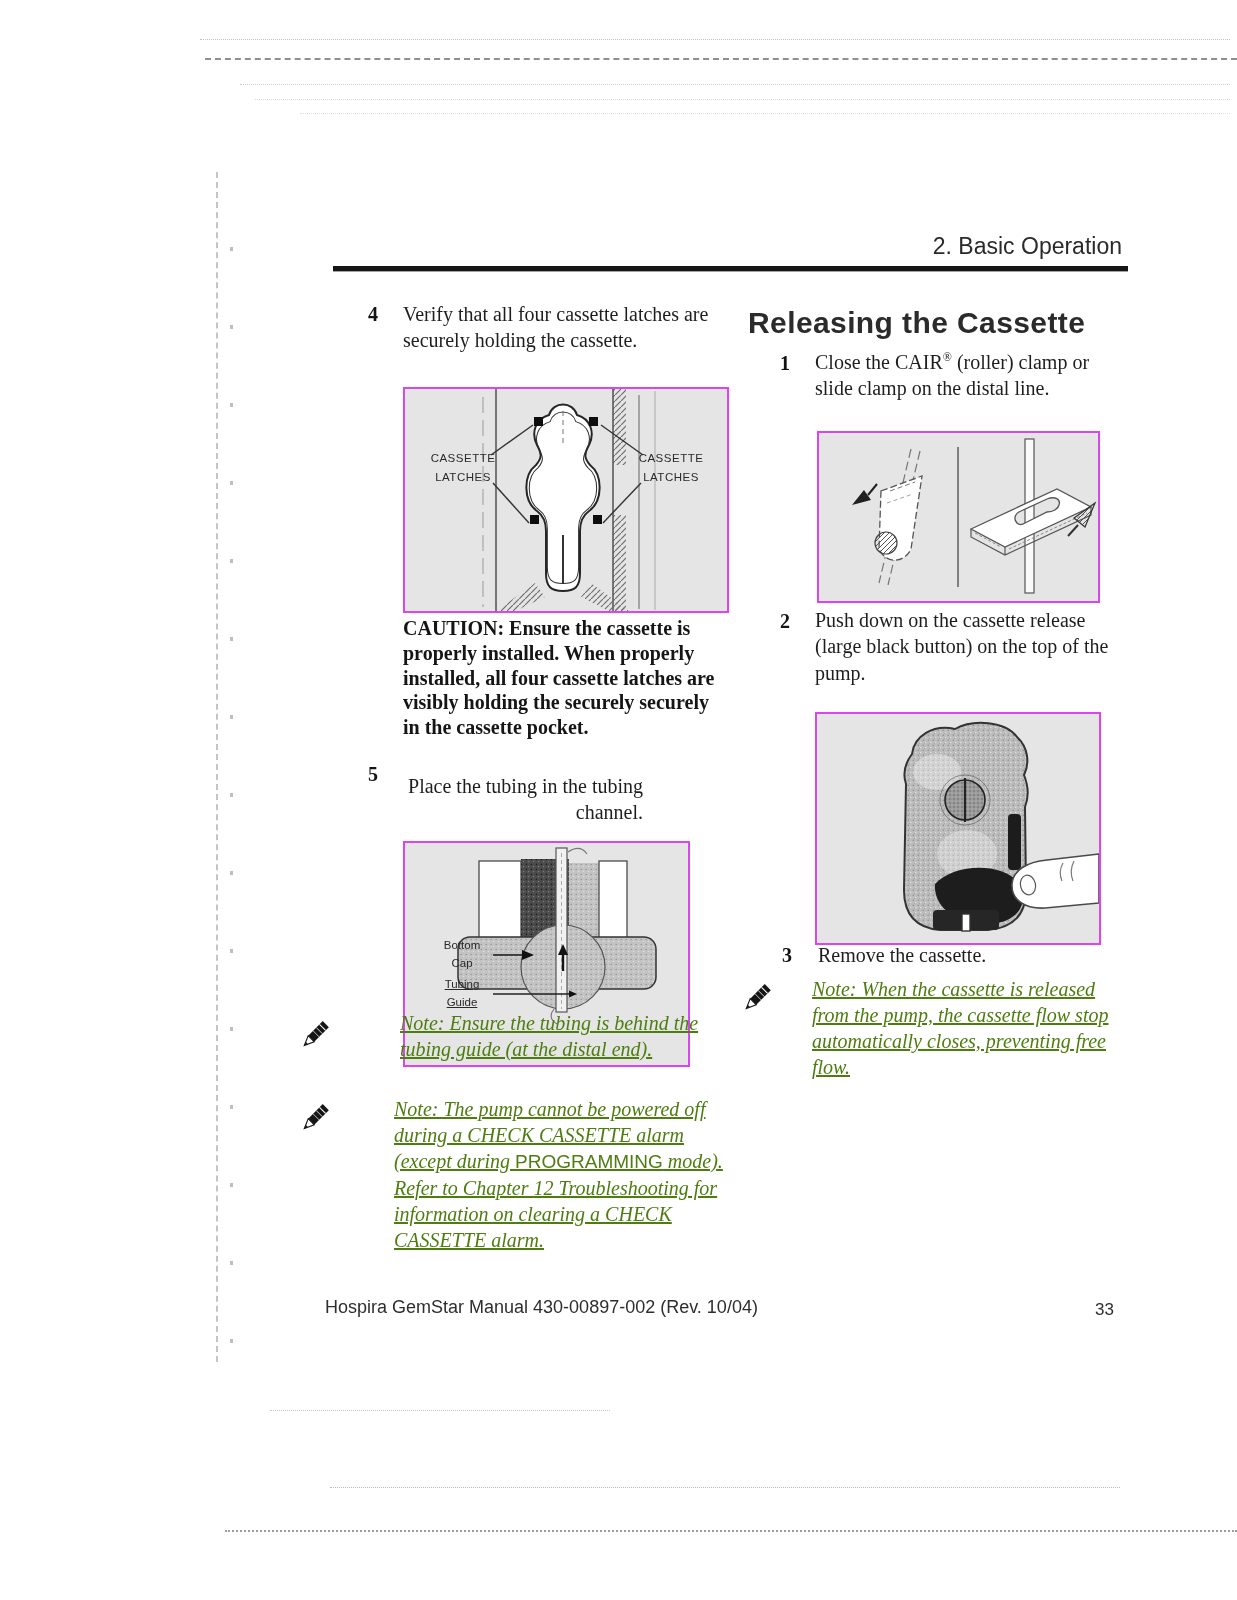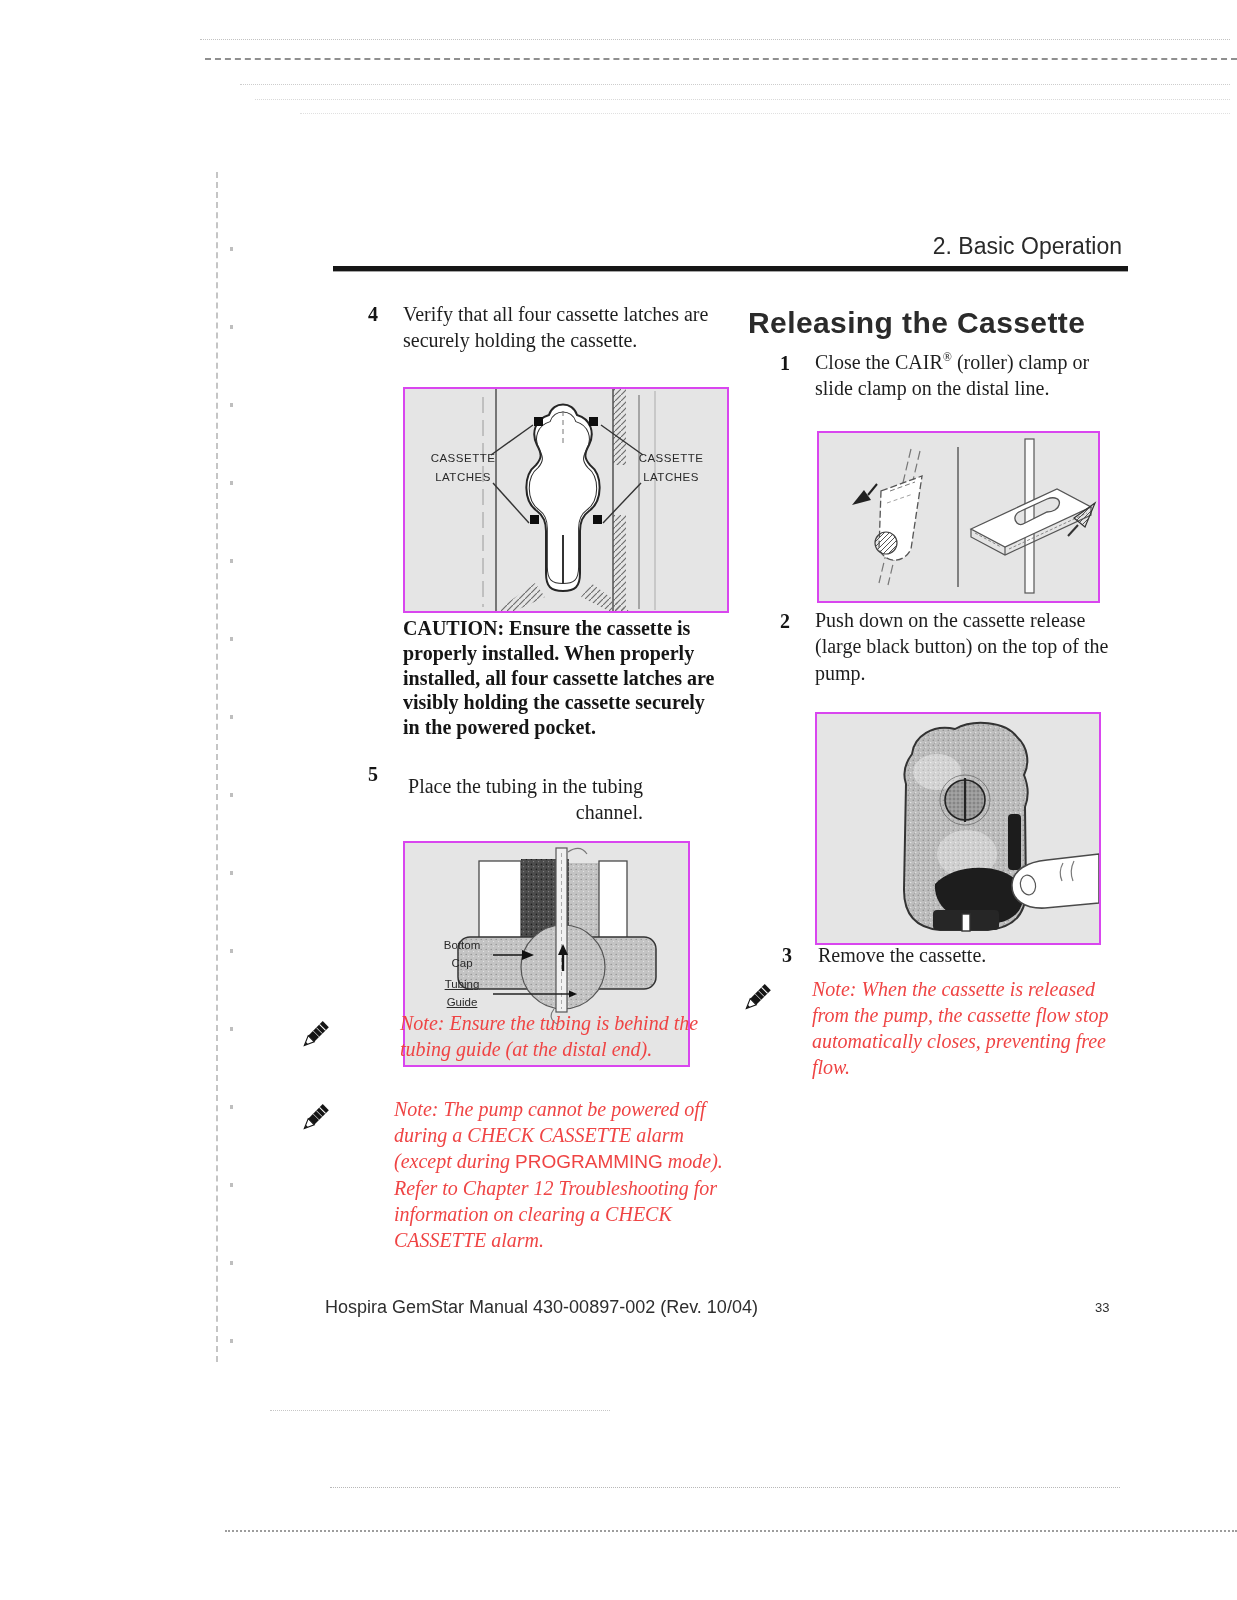--- a/index.html
+++ b/index.html
@@ -7,21 +7,21 @@
   #page {
     position:relative; width:1237px; height:1600px; background:#ffffff;
     font-family:"Liberation Serif", serif; color:#1f1f1f; overflow:hidden;
   }
   .abs { position:absolute; }
   .serif { font-family:"Liberation Serif", serif; }
   .sans  { font-family:"Liberation Sans", sans-serif; }
   .body-text { font-size:20px; line-height:1.32; color:#1e1e1e; }
   .step-num { font-size:20px; font-weight:bold; color:#141414; }
   .caution-text { font-size:20px; font-weight:bold; line-height:1.24; color:#151515; }
-  .note-text { font-size:20px; font-style:italic; line-height:1.3; color:#ef4444; }
+  .note-text { font-size:20px; font-style:italic; line-height:1.3; color:#4d7c0f;text-decoration:underline; }
   .note-sans { font-style:normal; font-family:"Liberation Sans", sans-serif; font-size:19px; }
   .fig { border:2px solid #d946ef; background:#e5e5e5;margin-top:19px; }
   .fig svg { position:absolute; left:0; top:0; }
   .fig-label {
     position:absolute; font-family:"Liberation Sans", sans-serif;
     color:#2a2a2a; white-space:pre-line; text-align:center;
   }
   .hdr-rule { background:#161616; box-shadow:0 1px 0 #55555588; }
   .artifact { position:absolute; pointer-events:none; }
   sup.reg { font-size:60%; vertical-align:super; }
@@ -92,21 +92,21 @@
       <path d="M 88,94 L 124,134" stroke="#333" stroke-width="1.4" fill="none"></path>
       <path d="M 238,66 L 196,36" stroke="#333" stroke-width="1.4" fill="none"></path>
       <path d="M 236,94 L 198,134" stroke="#333" stroke-width="1.4" fill="none"></path>
     </svg>
     <div class="fig-label" style="left:20px; top:60px; width:76px; font-size:11.5px; line-height:1.65; letter-spacing:.5px;">CASSETTE
 LATCHES</div>
     <div class="fig-label" style="left:228px; top:60px; width:76px; font-size:11.5px; line-height:1.65; letter-spacing:.5px;">CASSETTE
 LATCHES</div>
   </div>
 
-  <div class="abs serif caution-text" style="left:403px; top:616px; width:320px;">CAUTION: Ensure the cassette is properly installed. When properly installed, all four cassette latches are visibly holding the cassette securely in the powered pocket.</div>
+  <div class="abs serif caution-text" style="left:403px; top:616px; width:320px;">CAUTION: Ensure the cassette is properly installed. When properly installed, all four cassette latches are visibly holding the securely securely in the cassette pocket.</div>
 
   <div class="abs serif step-num" style="left:368px; top:763px;">5</div>
   <div class="abs serif body-text" style="left:403px; top:773px; width:240px;text-align:right;">Place the tubing in the tubing channel.</div>
 
   <div class="abs fig" style="left:403px; top:822px; width:287px; height:226px;">
     <svg width="283" height="182" viewBox="0 0 283 182">
       <defs>
         <pattern id="f2grain" width="5" height="5" patternUnits="userSpaceOnUse">
           <rect width="5" height="5" fill="#c3c3c3"></rect>
           <circle cx="1.2" cy="1.4" r="0.7" fill="#8e8e8e"></circle>
@@ -264,15 +264,15 @@
       <line x1="9" y1="3" x2="16.5" y2="3" stroke="#fff" stroke-width="0.9"></line>
       <line x1="9" y1="7" x2="16.5" y2="7" stroke="#fff" stroke-width="0.7"></line>
       <line x1="9" y1="11" x2="16.5" y2="11" stroke="#fff" stroke-width="0.6"></line>
       <polygon points="9,17 16.5,17 12.7,25.5" fill="#ffffff" stroke="#151515" stroke-width="1"></polygon>
       <polygon points="11.6,22.3 13.9,22.3 12.7,25.5" fill="#151515"></polygon>
     </g>
   </svg>
   <div class="abs serif note-text" style="left:812px; top:976px; width:315px;">Note: When the cassette is released from the pump, the cassette flow stop automatically closes, preventing free flow.</div>
 
   <div class="abs sans" style="left:325px; top:1297px; font-size:18px; color:#2e2e2e;">Hospira GemStar Manual 430-00897-002 (Rev. 10/04)</div>
-  <div class="abs sans" style="left:1095px; top:1300px; font-size:13px; color:#2e2e2e;">33</div>
+  <div class="abs sans" style="left:1095px; top:1300px; font-size:17px; color:#2e2e2e;">33</div>
 
 </div>
 
 </body></html>

